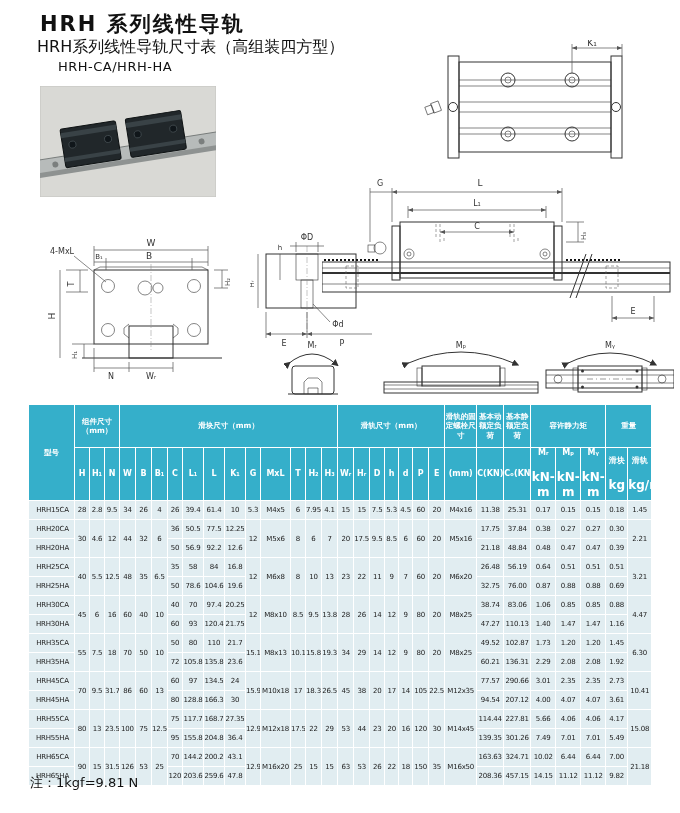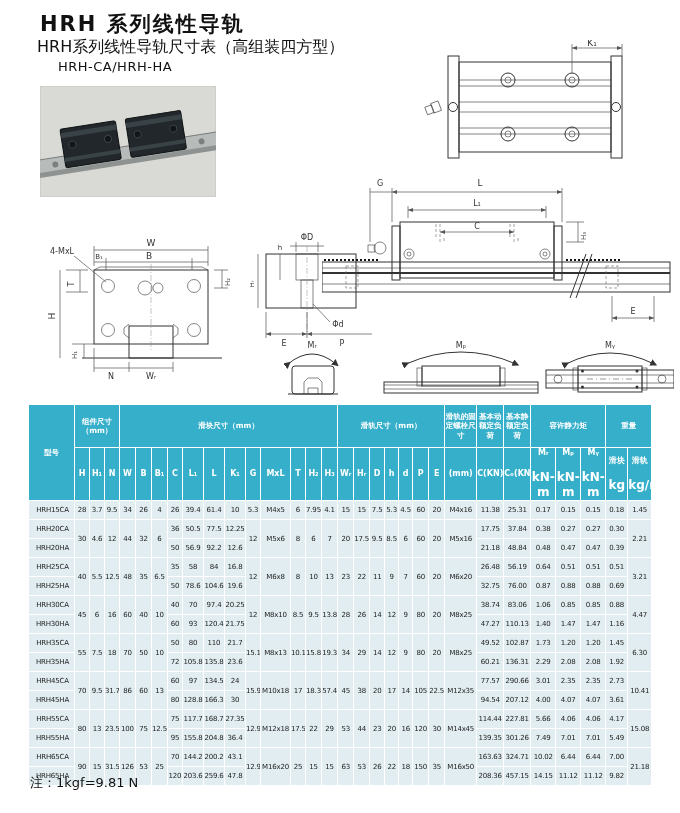--- a/index.html
+++ b/index.html
@@ -334,21 +334,21 @@
       <th><span>Mₚ</span><span class="unit">kN-m</span></th>
       <th><span>Mᵧ</span><span class="unit">kN-m</span></th>
       <th><span>滑块</span><span class="unit">kg</span></th>
       <th><span>滑轨</span><span class="unit">kg/m</span></th>
     </tr>
   </thead>
   <tbody id="tbody">
       <tr>
         <td class="model">HRH15CA</td>
         <td rowspan="1">28</td>
-        <td rowspan="1">3.7</td>
+        <td rowspan="1">2.8</td>
         <td rowspan="1">9.5</td>
         <td rowspan="1">34</td>
         <td rowspan="1">26</td>
         <td rowspan="1">4</td>
         <td>26</td>
         <td>39.4</td>
         <td>61.4</td>
         <td>10</td>
         <td rowspan="1">5.3</td>
         <td rowspan="1">M4x5</td>
@@ -564,21 +564,21 @@
         <td rowspan="2">60</td>
         <td rowspan="2">13</td>
         <td>60</td>
         <td>97</td>
         <td>134.5</td>
         <td>24</td>
         <td rowspan="2">15.9</td>
         <td rowspan="2">M10x18</td>
         <td rowspan="2">17</td>
         <td rowspan="2">18.3</td>
-        <td rowspan="2">57.4</td>
+        <td rowspan="2">26.5</td>
         <td rowspan="2">45</td>
         <td rowspan="2">38</td>
         <td rowspan="2">20</td>
         <td rowspan="2">17</td>
         <td rowspan="2">14</td>
         <td rowspan="2">105</td>
         <td rowspan="2">22.5</td>
         <td rowspan="2">M12x35</td>
         <td>77.57</td>
         <td>290.66</td>

